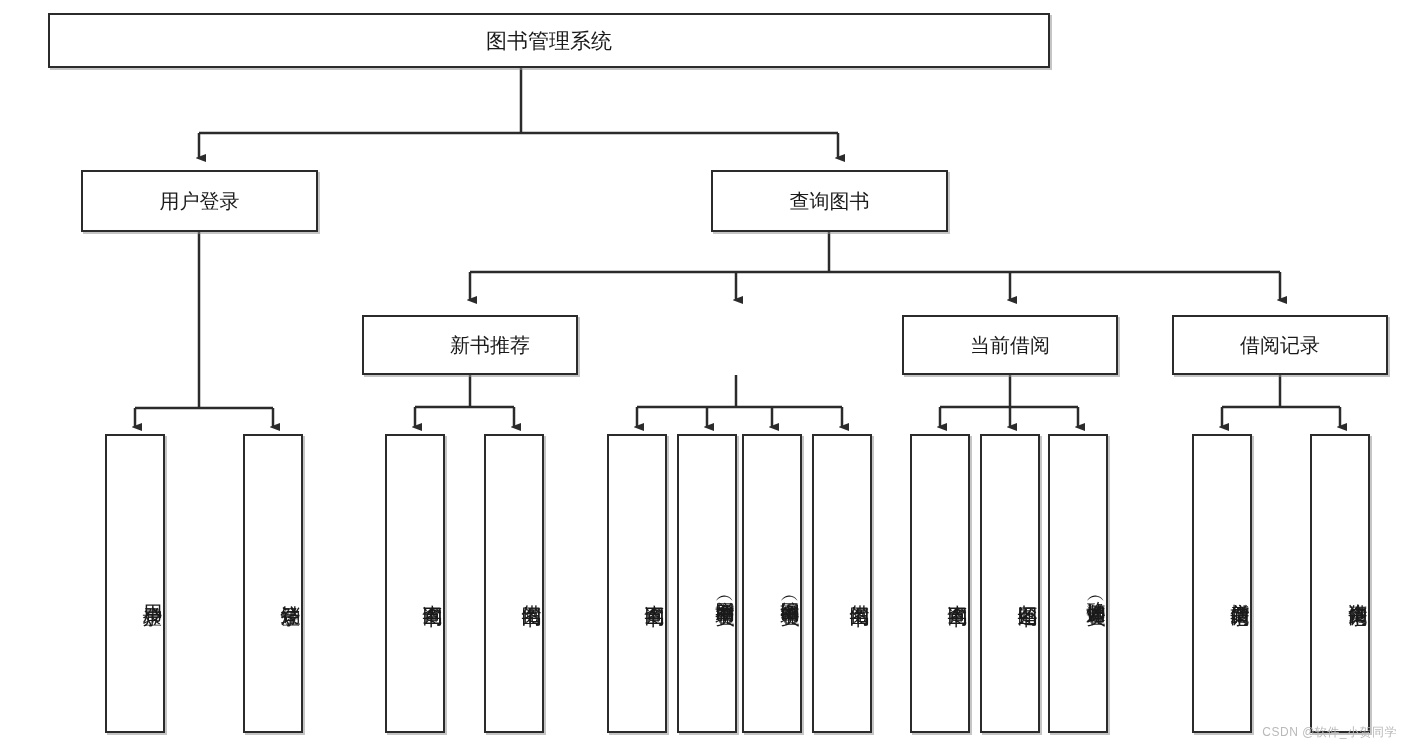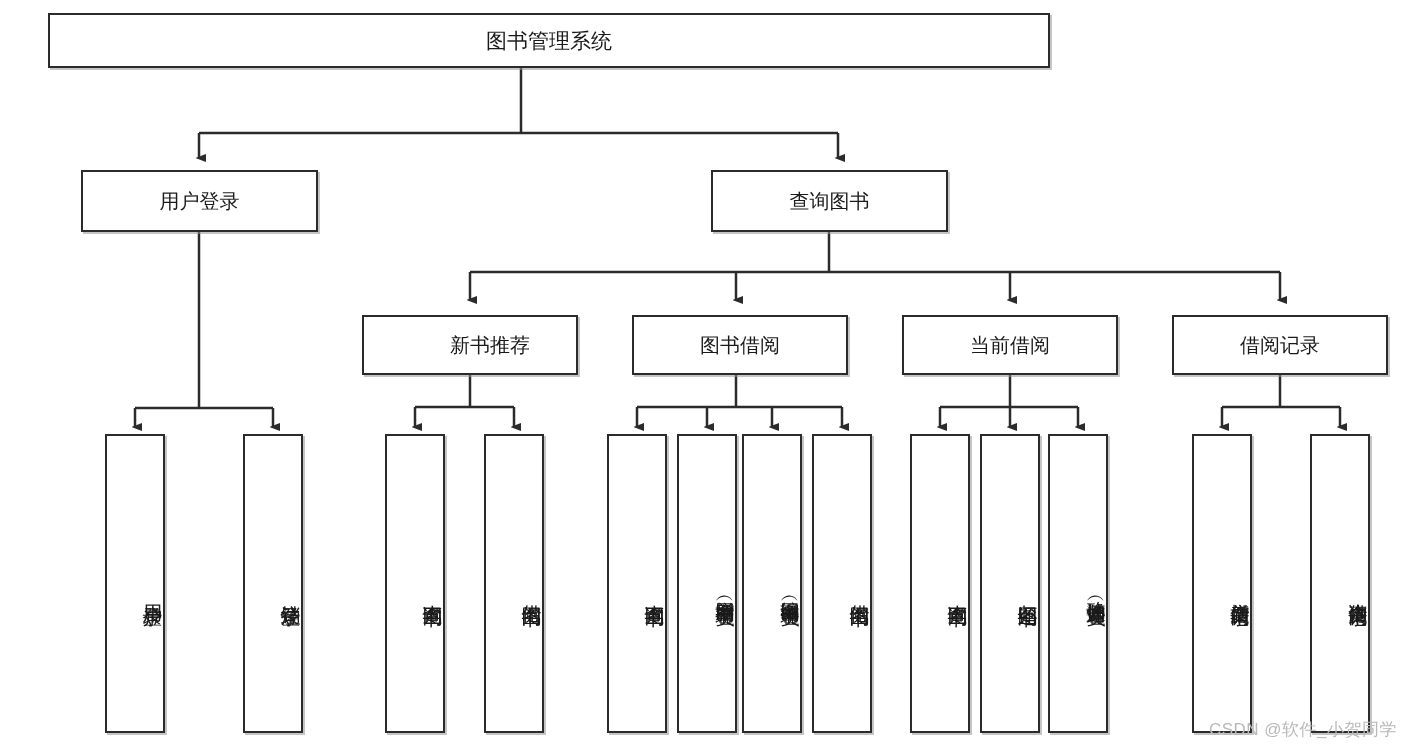--- a/index.html
+++ b/index.html
@@ -56,21 +56,21 @@
     left: 0;
     top: 0;
     width: 1405px;
     height: 747px;
     pointer-events: none;
   }
   .wm {
     position: absolute;
     right: 8px;
     bottom: 6px;
-    font-size: 17px;
+    font-size: 12px;
     color: #b9b9b9;
     letter-spacing: 0.5px;
     white-space: nowrap;
   }
 </style>
 </head>
 <body>
 
 <div id="canvas">
 
@@ -131,23 +131,20 @@
   <div class="node lvl2" style="left:81px; top:170px; width:237px; height:62px;">
     <span>用户登录</span>
   </div>
   <div class="node lvl2" style="left:711px; top:170px; width:237px; height:62px;">
     <span>查询图书</span>
   </div>
 
   <div class="node lvl3" style="left:362px; top:315px; width:216px; height:60px;padding-left:40px;">
     <span>新书推荐</span>
   </div>
-  <div class="node lvl3" style="left:632px; top:315px; width:216px; height:60px;">
-    <span>图书借阅</span>
-  </div>
   <div class="node lvl3" style="left:902px; top:315px; width:216px; height:60px;">
     <span>当前借阅</span>
   </div>
   <div class="node lvl3" style="left:1172px; top:315px; width:216px; height:60px;font-family:Liberation Mono, monospace;">
     <span>借阅记录</span>
   </div>
 
   <div class="node leaf" style="left:105px; top:434px; width:60px; height:299px;">
     <span>用户登录</span>
   </div>

